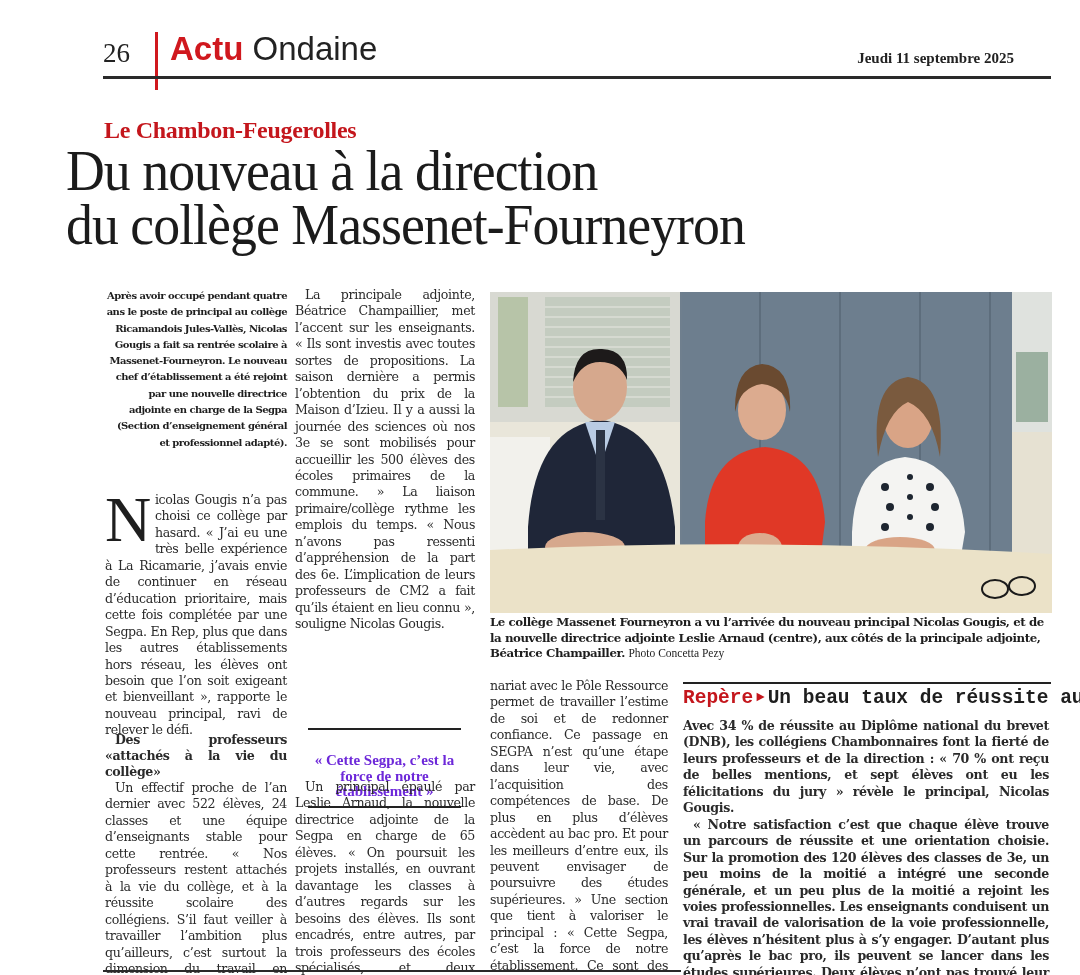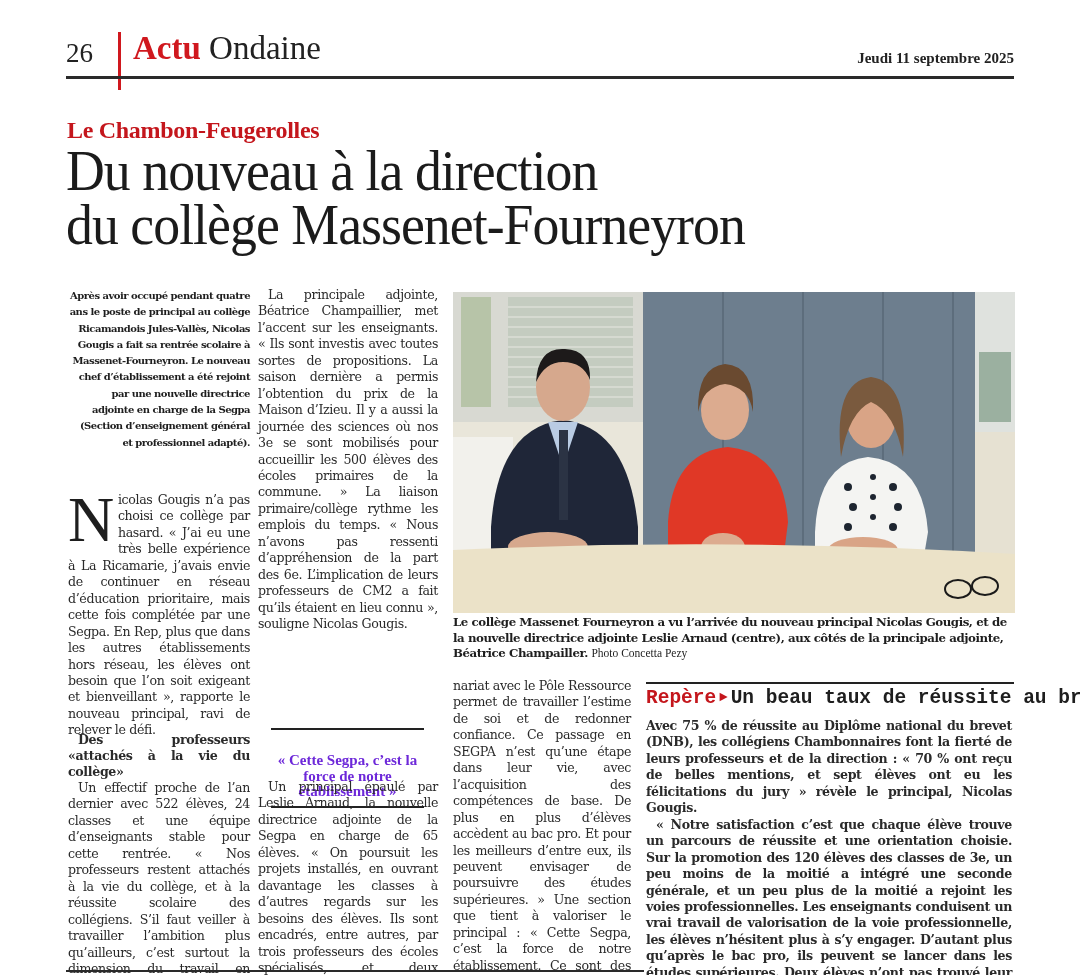--- a/index.html
+++ b/index.html
@@ -1,24 +1,24 @@
 <!DOCTYPE html>
 <html><head>
 <meta charset="utf-8">
 <style>
   html, body { margin: 0; padding: 0; }
   body {
     width: 1080px; height: 975px; background: #ffffff; position: relative; overflow: hidden;
     font-family: "DejaVu Serif", serif; color: #1e1e1e;
   }
-  .abs { position: absolute; }
+  .abs { position: absolute; margin-left: 37px; }
   
   .page-num { left: 66px; top: 38px; font-family: "Liberation Serif", serif; font-size: 27px; color: #222; }
   .red-rule { left: 118px; top: 32px; width: 3px; height: 58px; background: #d0181e; }
-  .rubric { left: 133px; top: 30px; font-family: Liberation Serif, serif; font-size: 33px; color: #222; white-space: nowrap; }
+  .rubric { left: 133px; top: 30px; font-family: Liberation Sans, sans-serif; font-size: 33px; color: #222; white-space: nowrap; }
   .rubric .red { color: #d0181e; font-weight: bold; }
   .date { right: 66px; top: 50px; font-family: "Liberation Serif", serif; font-size: 15px; font-weight: bold; color: #222; }
   .header-rule { left: 66px; top: 76px; width: 948px; height: 3px; background: #2a2a2a; }
 
   .kicker { left: 67px; top: 117px; font-family: "Liberation Serif", serif; font-weight: bold; font-size: 24px; color: #c4161c; letter-spacing: -0.3px; }
   .headline { left: 66px; top: 144px; font-family: "Liberation Serif", serif; font-size: 56px; line-height: 54px; color: #1b1b1b; letter-spacing: -1px; font-weight: normal; transform: scaleX(0.96); transform-origin: left top; }
   .headline div { white-space: nowrap; }
 
   .col { font-size: 12.6px; line-height: 16.45px; text-align: justify; letter-spacing: -0.35px; font-family: "DejaVu Serif", serif; color: #2a2a2a; }
   .col p { margin: 0; }
@@ -157,17 +157,17 @@
         <ellipse cx="532" cy="294" rx="13" ry="9"></ellipse>
       <line x1="518" y1="295" x2="519" y2="295"></line>
     </g>
   </svg>
 </div>
 <div class="abs caption"><span>Le collège Massenet Fourneyron a vu l’arrivée du nouveau principal Nicolas Gougis, et de la nouvelle directrice adjointe Leslie Arnaud (centre), aux côtés de la principale adjointe, Béatrice Champailler.</span> <span class="credit">Photo Concetta Pezy</span></div>
 
 <div class="abs repere-rule"></div>
 <div class="abs repere"><span class="tag">Repère</span><span class="arrow">►</span><span>Un beau taux de réussite au brevet</span></div>
 <div class="abs col col4">
-  <p class="lead">Avec 75 % de réussite au Diplôme national du brevet (DNB), les collégiens Chambonnaires font la fierté de leurs professeurs et de la direction : « 70 % ont reçu de belles mentions, et sept élèves ont eu les félicitations du jury » révèle le principal, Nicolas Gougis.</p>
+  <p class="lead">Avec 34 % de réussite au Diplôme national du brevet (DNB), les collégiens Chambonnaires font la fierté de leurs professeurs et de la direction : « 70 % ont reçu de belles mentions, et sept élèves ont eu les félicitations du jury » révèle le principal, Nicolas Gougis.</p>
   <p class="indent" style="font-weight:bold">« Notre satisfaction c’est que chaque élève trouve un parcours de réussite et une orientation choisie. Sur la promotion des 120 élèves des classes de 3e, un peu moins de la moitié a intégré une seconde générale, et un peu plus de la moitié a rejoint les voies professionnelles. Les enseignants conduisent un vrai travail de valorisation de la voie professionnelle, les élèves n’hésitent plus à s’y engager. D’autant plus qu’après le bac pro, ils peuvent se lancer dans les études supérieures. Deux élèves n’ont pas trouvé leur orientation, l’objectif est de trouver une solution, et la possibilité de redoubler leur 3e. »</p>
 </div>
 
 <div class="abs bottom-rule"></div>
 
 </body></html>

